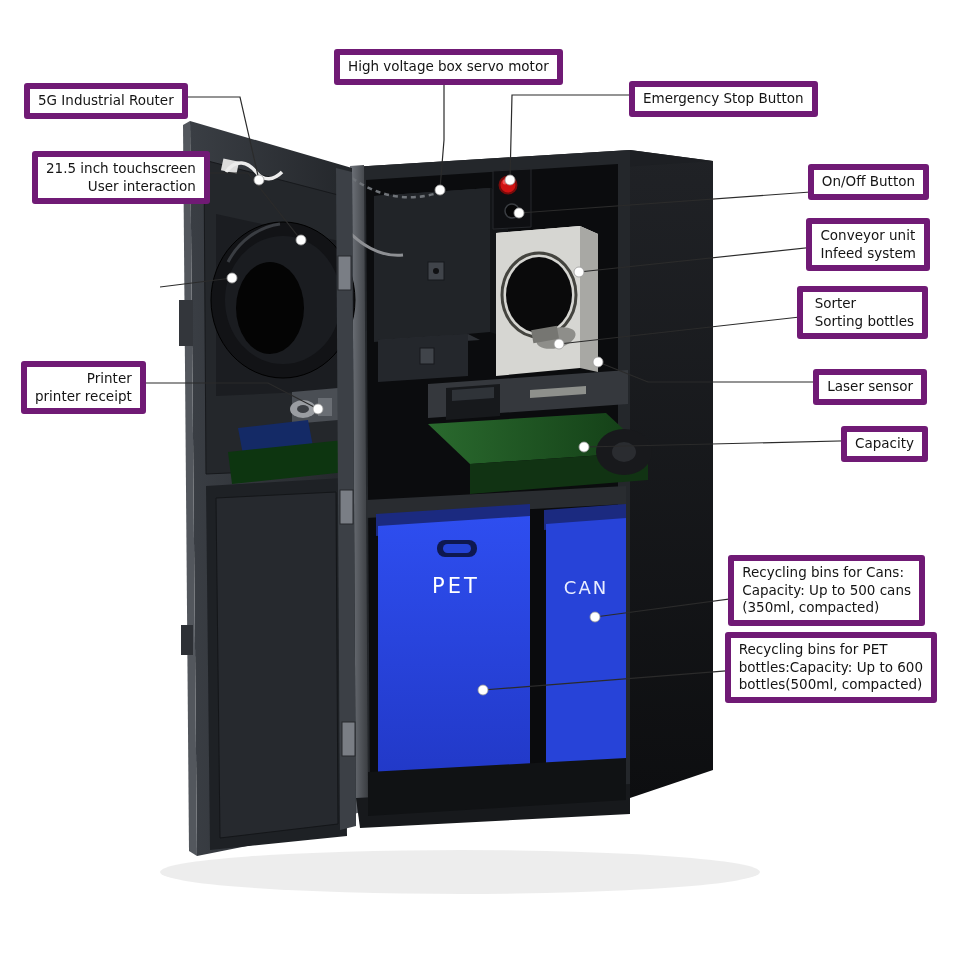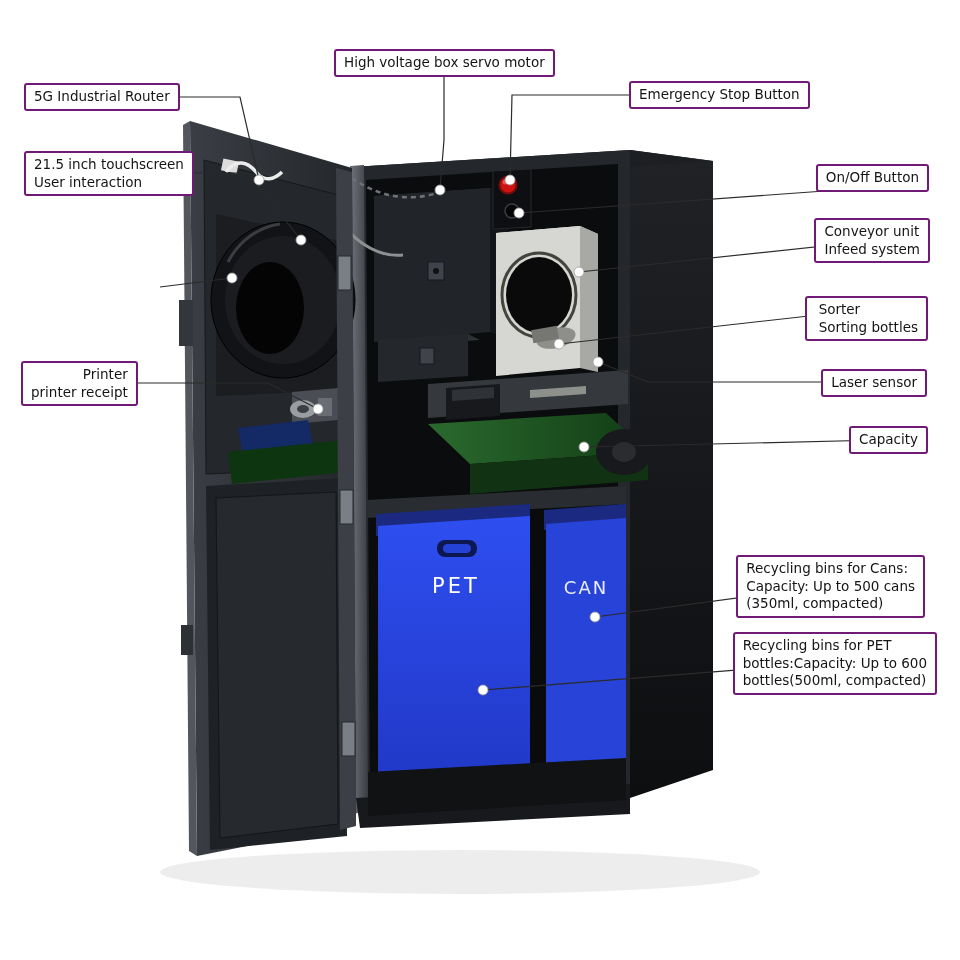--- a/index.html
+++ b/index.html
@@ -3,21 +3,21 @@
 <meta charset="utf-8">
 <style>
   * { margin:0; padding:0; box-sizing:border-box; }
   html,body { width:960px; height:960px; background:#ffffff; }
   body { font-family:"DejaVu Sans","Liberation Sans",sans-serif; position:relative; overflow:hidden; }
   .stage { position:absolute; left:0; top:0; width:960px; height:960px; }
   .stage > svg { position:absolute; left:0; top:0; }
   .callout {
     position:absolute;
     background:#ffffff;
-    border:2px solid #701a75;
+    border:6px solid #701a75;
     border-radius:3px;
     padding:3px 8px;
     font-size:13.5px;
     line-height:1.3;
     color:#141414;
     white-space:pre-line;
     z-index:2;
   }
 </style>
 </head>
@@ -198,29 +198,29 @@
       <circle cx="559" cy="344" r="5"></circle>
       <circle cx="598" cy="362" r="5"></circle>
       <circle cx="584" cy="447" r="5"></circle>
       <circle cx="595" cy="617" r="5"></circle>
       <circle cx="483" cy="690" r="5"></circle>
     </g>
   </svg>
 
   <div class="callout" style="left:334px; top:49px;">High voltage box servo motor</div>
   <div class="callout" style="left:24px; top:83px;">5G Industrial Router</div>
-  <div class="callout" style="left:24px; top:151px;">21.5 inch touchscreen
+  <div class="callout" style="left:32px; top:151px;text-align:right;">21.5 inch touchscreen
 User interaction</div>
   <div class="callout" style="left:21px; top:361px;text-align:right;">Printer
 printer receipt</div>
   <div class="callout" style="left:629px; top:81px;">Emergency Stop Button</div>
   <div class="callout" style="right:31px; top:164px;">On/Off Button</div>
   <div class="callout" style="right:30px; top:218px;margin-left:42px;">Conveyor unit
 Infeed system</div>
-  <div class="callout" style="right:32px; top:296px;padding-left:12px;">Sorter
+  <div class="callout" style="right:32px; top:286px;padding-left:12px;">Sorter
 Sorting bottles</div>
   <div class="callout" style="right:33px; top:369px;">Laser sensor</div>
   <div class="callout" style="right:32px; top:426px;">Capacity</div>
   <div class="callout" style="right:35px; top:555px;">Recycling bins for Cans:
 Capacity: Up to 500 cans
 (350ml, compacted)</div>
   <div class="callout" style="right:23px; top:632px;">Recycling bins for PET
 bottles:Capacity: Up to 600
 bottles(500ml, compacted)</div>
 

